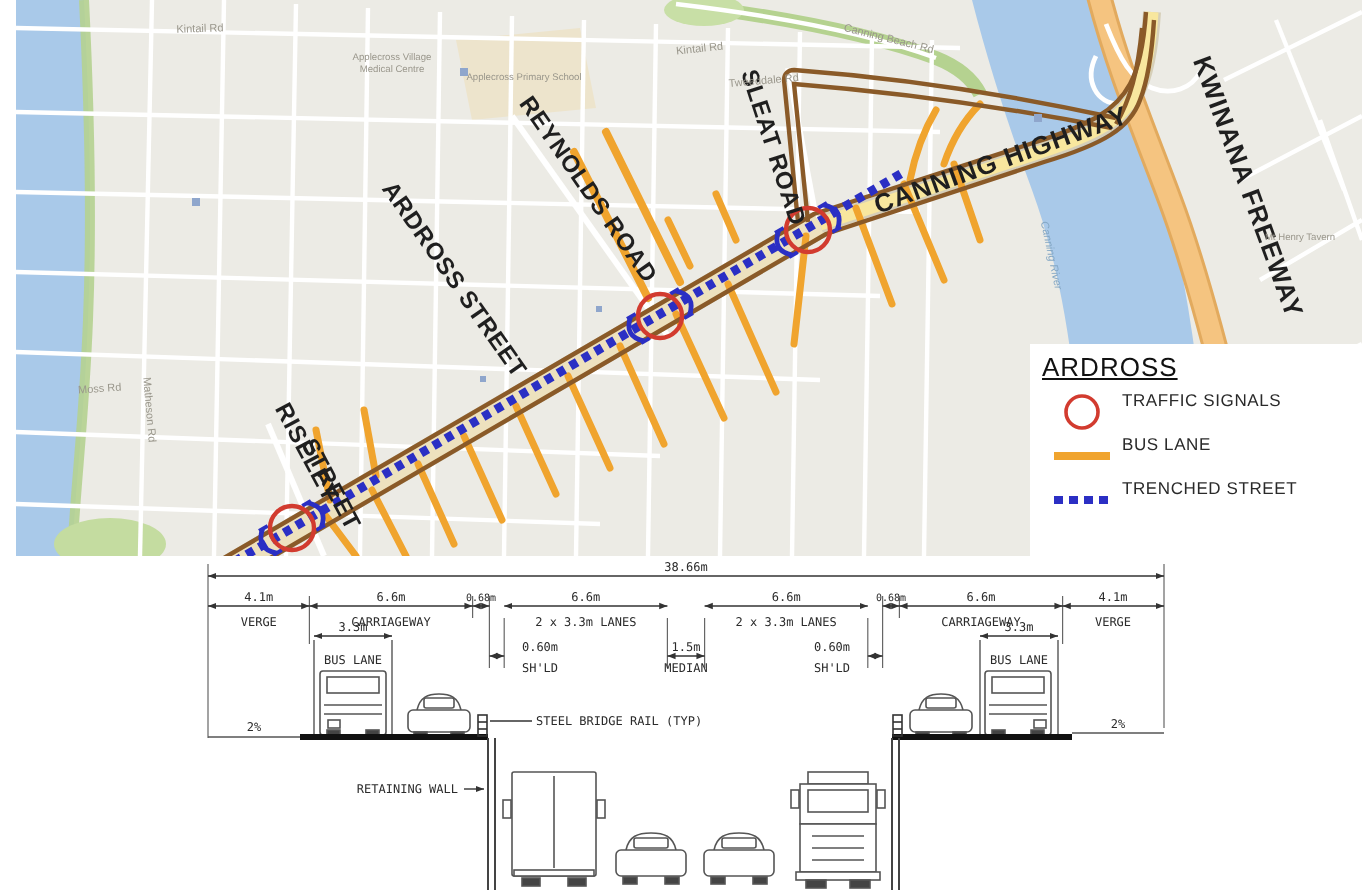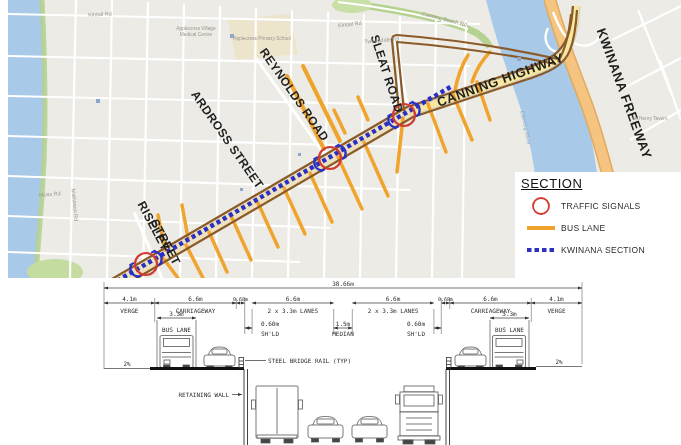--- a/index.html
+++ b/index.html
@@ -11,21 +11,21 @@
   .mj{font-weight:700;font-size:12px;fill:#1f1f1f;letter-spacing:.4px;text-anchor:middle;}
   .mj2{font-weight:700;font-size:13px;fill:#1f1f1f;letter-spacing:.6px;text-anchor:middle;}
   .mn{font-size:5.5px;fill:#9a978c;text-anchor:middle;}
   .wt{font-size:5.5px;fill:#84a7c4;font-style:italic;text-anchor:middle;}
   .cd{font-family:"DejaVu Sans Mono",monospace;font-size:6px;fill:#2b2b2b;text-anchor:middle;}
   .cds{font-family:"DejaVu Sans Mono",monospace;font-size:5px;fill:#2b2b2b;text-anchor:middle;}
   .legend{position:absolute;left:515px;top:172px;width:166px;height:106px;background:#fff;
           box-sizing:border-box;padding:4px 0 0 6px;}
   .legend-title{font-size:13px;font-weight:400;color:#111;text-decoration:underline;
                 letter-spacing:.5px;margin-bottom:4px;}
-  .legend-row{display:flex;align-items:center;height:22px;}
+  .legend-row{display:flex;height:22px;}
   .legend-sym{width:40px;display:flex;justify-content:center;align-items:center;flex:0 0 40px;}
   .legend-label{font-size:8.5px;color:#2a2a2a;letter-spacing:.3px;}
 </style>
 </head>
 <body>
 
 <div class="stage">
 
   <div class="map-area">
     <svg width="681" height="278" viewBox="0 0 681 278">
@@ -170,21 +170,21 @@
         <text class="mn" x="50" y="196" transform="rotate(-4 50 196)">Moss Rd</text>
         <text class="mn" x="262" y="40" style="font-size:4.8px">Applecross Primary School</text>
         <text class="mn" x="196" y="30" style="font-size:4.8px">Applecross Village</text>
         <text class="mn" x="196" y="36" style="font-size:4.8px">Medical Centre</text>
         <text class="mn" x="650" y="120" style="font-size:4.8px">Mt Henry Tavern</text>
       </g>
     </svg>
 
     
     <div class="legend">
-      <div class="legend-title">SECTION</div>
+      <div class="legend-title">ARDROSS</div>
       <div class="legend-row">
         <span class="legend-sym">
           <svg width="34" height="20">
               <circle cx="17" cy="10" r="8" fill="none" stroke="#D23B2F" stroke-width="1.8"></circle>
             </svg>
         </span>
         <span class="legend-label">TRAFFIC SIGNALS</span>
       </div>
       <div class="legend-row">
         <span class="legend-sym">
@@ -193,21 +193,21 @@
             </svg>
         </span>
         <span class="legend-label">BUS LANE</span>
       </div>
       <div class="legend-row">
         <span class="legend-sym">
           <svg width="34" height="20">
               <line x1="3" y1="10" x2="31" y2="10" stroke="#2B2FC4" stroke-width="4" stroke-dasharray="4.5 3"></line>
             </svg>
         </span>
-        <span class="legend-label">KWINANA SECTION</span>
+        <span class="legend-label">TRENCHED STREET</span>
       </div>
     </div>
   </div>
 
   <div class="section-area">
     <svg width="681" height="167" viewBox="0 0 681 167">
       <defs>
         <marker id="ar" viewBox="0 0 10 10" refX="9" refY="5" markerWidth="6.5" markerHeight="6.5" orient="auto-start-reverse">
           <path d="M0,1.5 L9,5 L0,8.5 z" fill="#333"></path>
         </marker>

